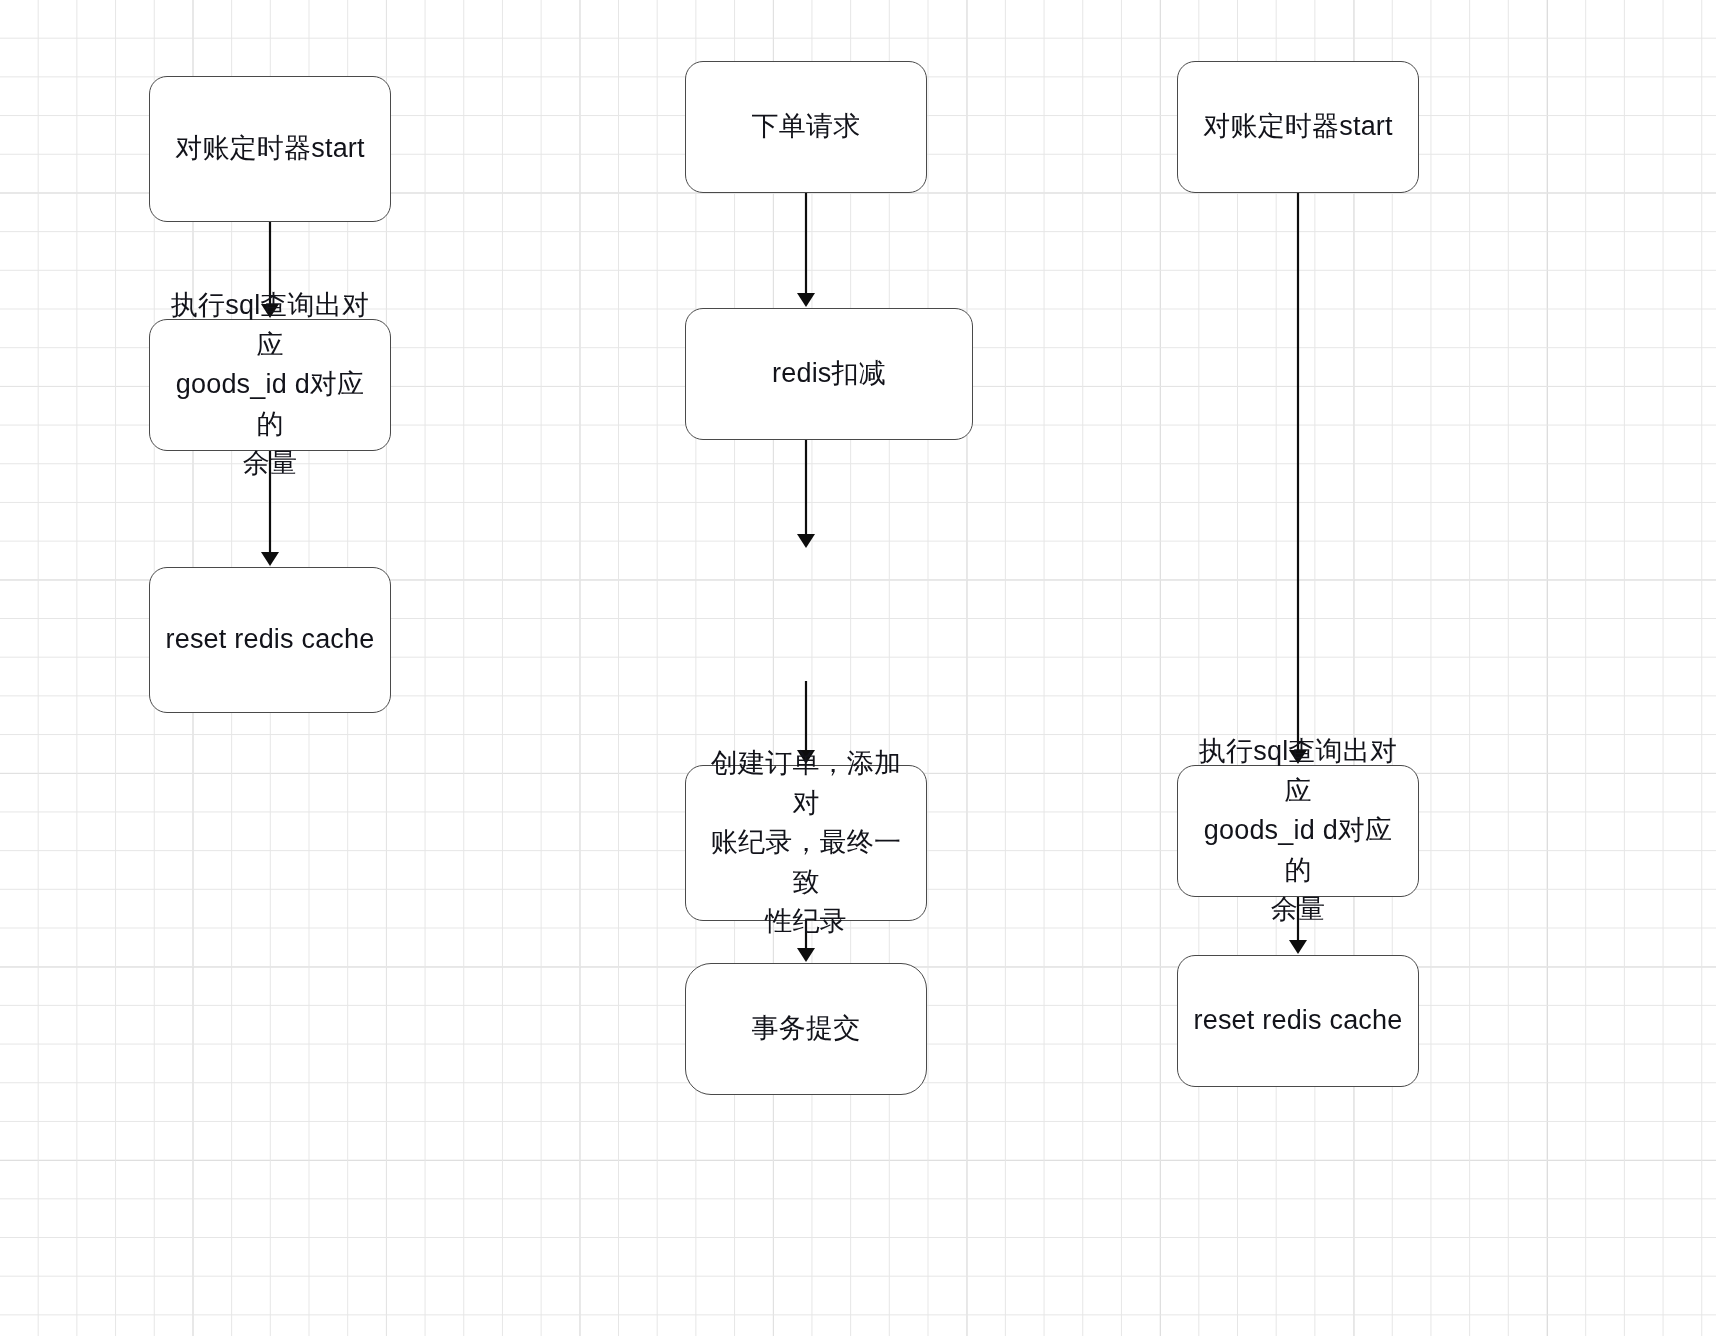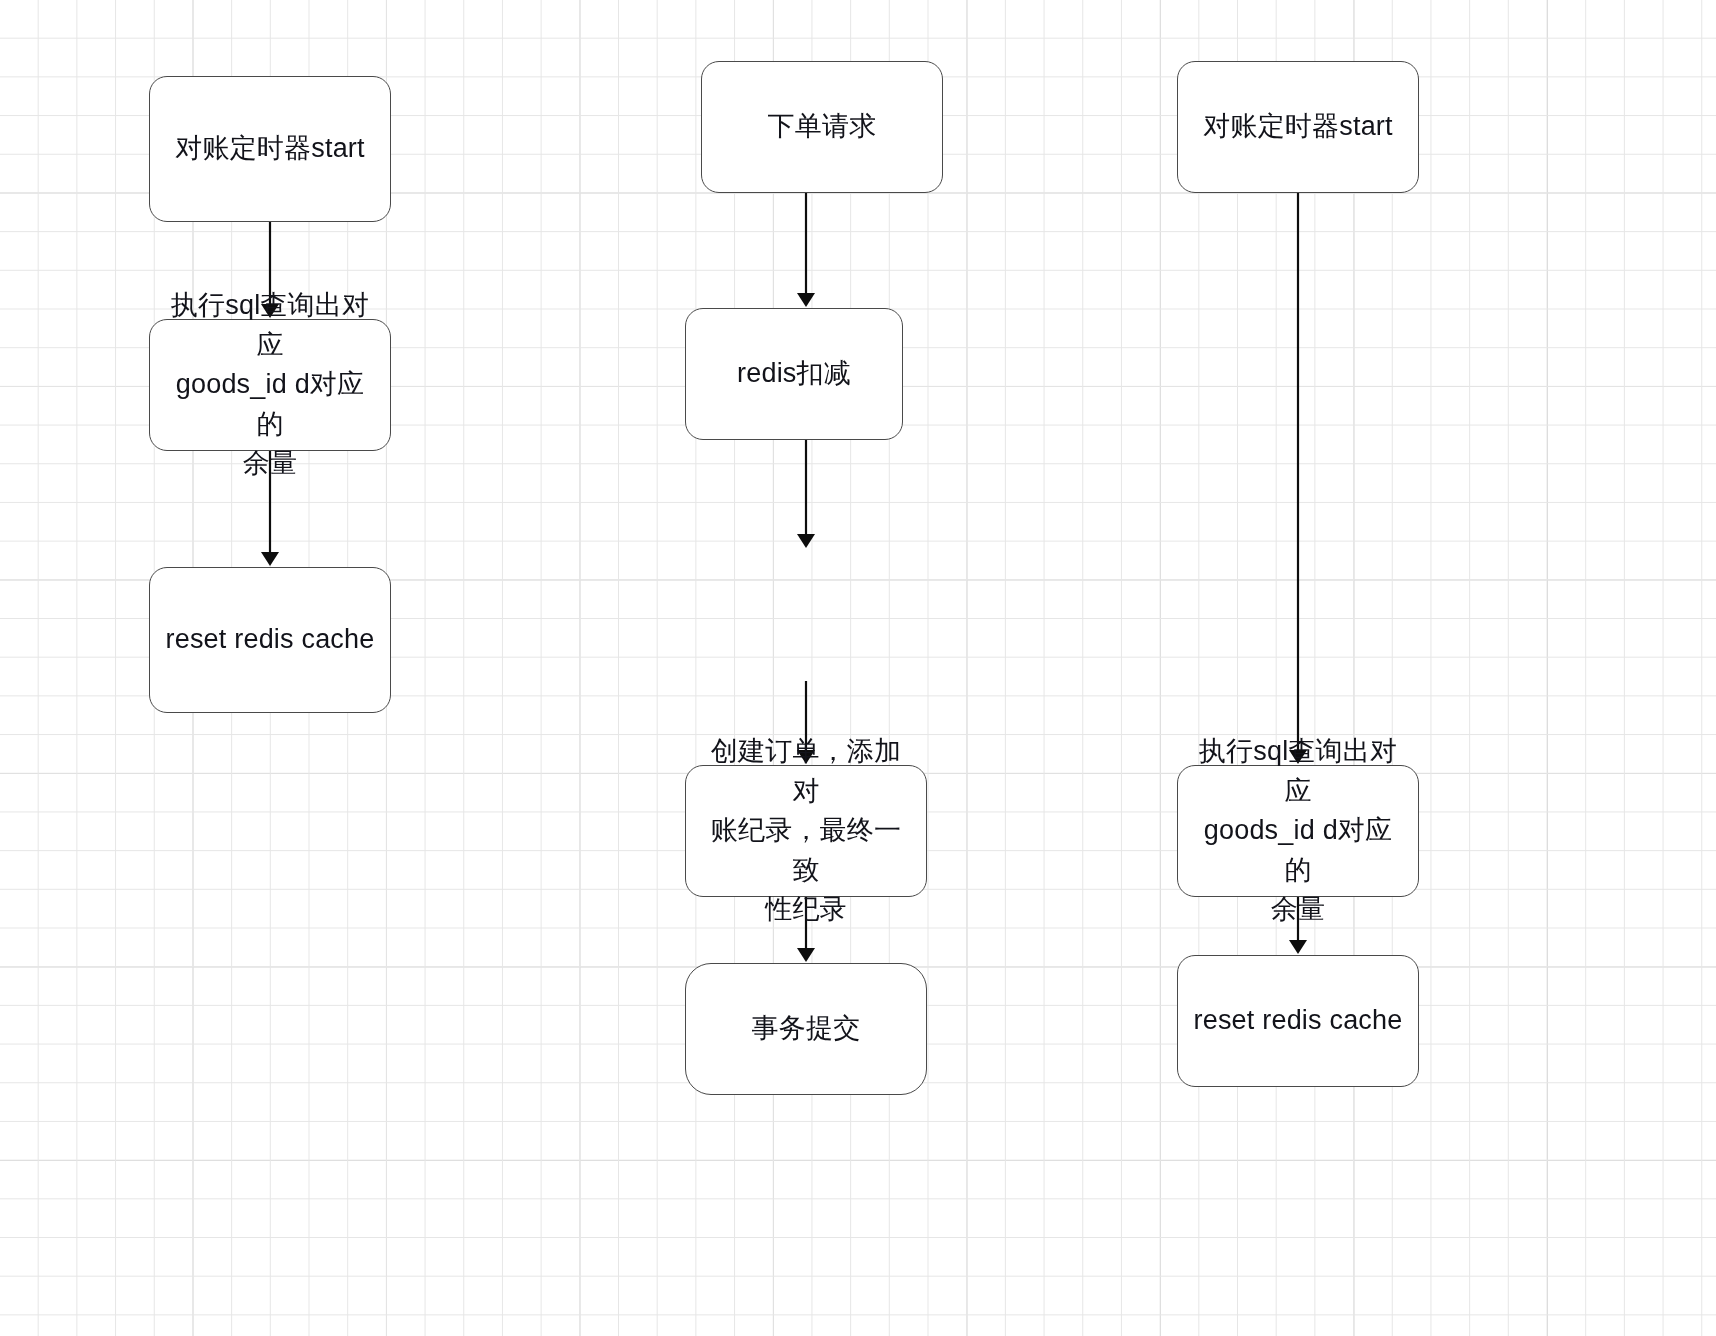--- a/index.html
+++ b/index.html
@@ -81,23 +81,23 @@
       <polygon points="5,94 23,94 14,108"></polygon>
     </svg>
     <svg class="edge" width="28" height="84" style="left: 792px; top: 681px;">
       <line x1="14" y1="0" x2="14" y2="71"></line>
       <polygon points="5,69 23,69 14,83"></polygon>
     </svg>
     <svg class="edge" width="28" height="66" style="left: 792px; top: 897px;">
       <line x1="14" y1="0" x2="14" y2="53"></line>
       <polygon points="5,51 23,51 14,65"></polygon>
     </svg>
-    <div class="node" style="left: 685px; top: 61px; width: 242px; height: 132px; margin-left: 16px;"><span>下单请求</span></div>
-    <div class="node" style="left: 685px; top: 308px; width: 218px; height: 132px;"><span>redis扣减</span></div>
-    <div class="node" style="left: 685px; top: 765px; width: 242px; height: 132px;"><span>创建订单，添加对
+    <div class="node" style="left: 685px; top: 61px; width: 242px; height: 132px;"><span>下单请求</span></div>
+    <div class="node" style="left: 685px; top: 308px; width: 288px; height: 132px;"><span>redis扣减</span></div>
+    <div class="node" style="left: 685px; top: 765px; width: 242px; height: 156px;"><span>创建订单，添加对
 账纪录，最终一致
 性纪录</span></div>
     <div class="node" style="left: 685px; top: 963px; width: 242px; height: 132px; border-radius: 26px;"><span>事务提交</span></div>
     <svg class="edge" width="28" height="572" style="left: 1284px; top: 193px;">
       <line x1="14" y1="0" x2="14" y2="559"></line>
       <polygon points="5,557 23,557 14,571"></polygon>
     </svg>
     <svg class="edge" width="28" height="58" style="left: 1284px; top: 897px;">
       <line x1="14" y1="0" x2="14" y2="45"></line>
       <polygon points="5,43 23,43 14,57"></polygon>

